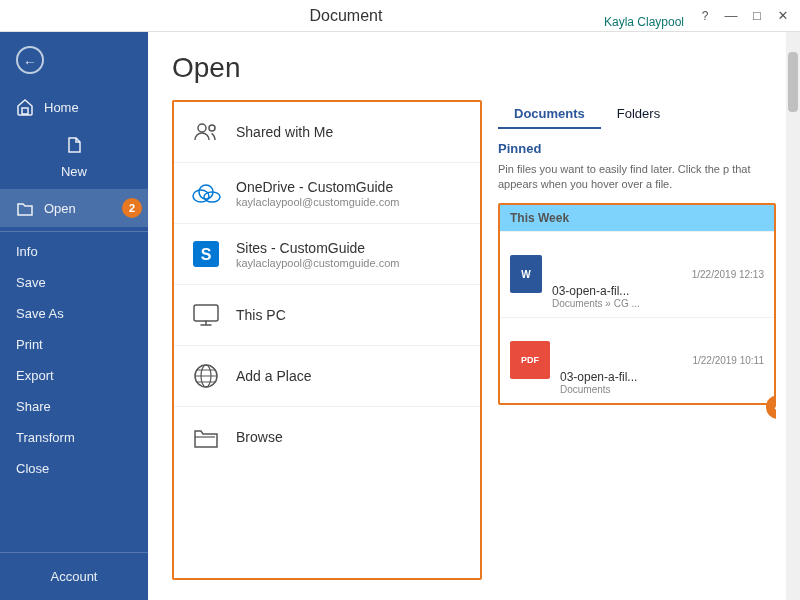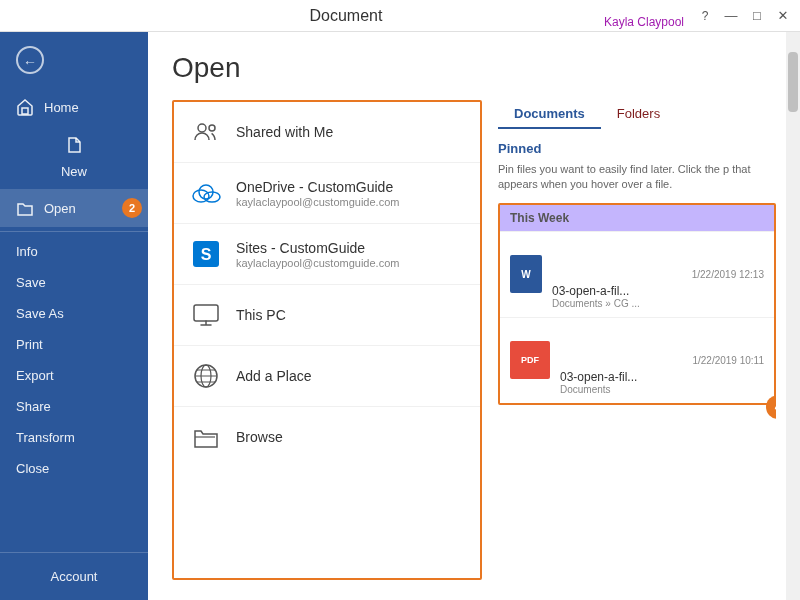--- a/index.html
+++ b/index.html
@@ -23,21 +23,21 @@
       border-bottom: 1px solid #e0e0e0;
     }
     .titlebar-title {
       font-size: 16px;
       color: #333;
       flex: 1;
       text-align: center;
     }
     .titlebar-user {
       font-size: 12px;
-      color: #a21caf;
+      color: #0f766e;
       font-weight: 500;
       margin-top: 12px;
     }
     .titlebar-controls {
       display: flex;
       gap: 8px;
       align-items: center;
       margin-left: 12px;
     }
     .titlebar-controls span {
@@ -198,21 +198,21 @@
 
     .files-tabs {
       display: flex;
       gap: 0;
       margin-bottom: 12px;
     }
     .files-tab {
       padding: 6px 16px;
       font-size: 13px;
       cursor: pointer;
-      color: #7f1d1d;
+      color: #0f172a;
       border-bottom: 2px solid transparent;
     }
     .files-tab.active {
       color: #2b579a;
       border-bottom: 2px solid #2b579a;
       font-weight: 600;
     }
 
     .files-section-title {
       font-size: 13px;
@@ -232,21 +232,21 @@
       border: 2px solid #e87722;
       border-radius: 2px;
       overflow: hidden;
     }
 
     .this-week-title {
       font-size: 12px;
       font-weight: 600;
       color: #555;
       padding: 6px 10px;
-      background: #c4b5fd;
+      background: #7dd3fc;
     }
 
     .file-item {
       display: flex;
       align-items: center;
       gap: 10px;
       padding: 8px 10px;
       border-top: 1px solid #f0f0f0;
       cursor: pointer;
     }

